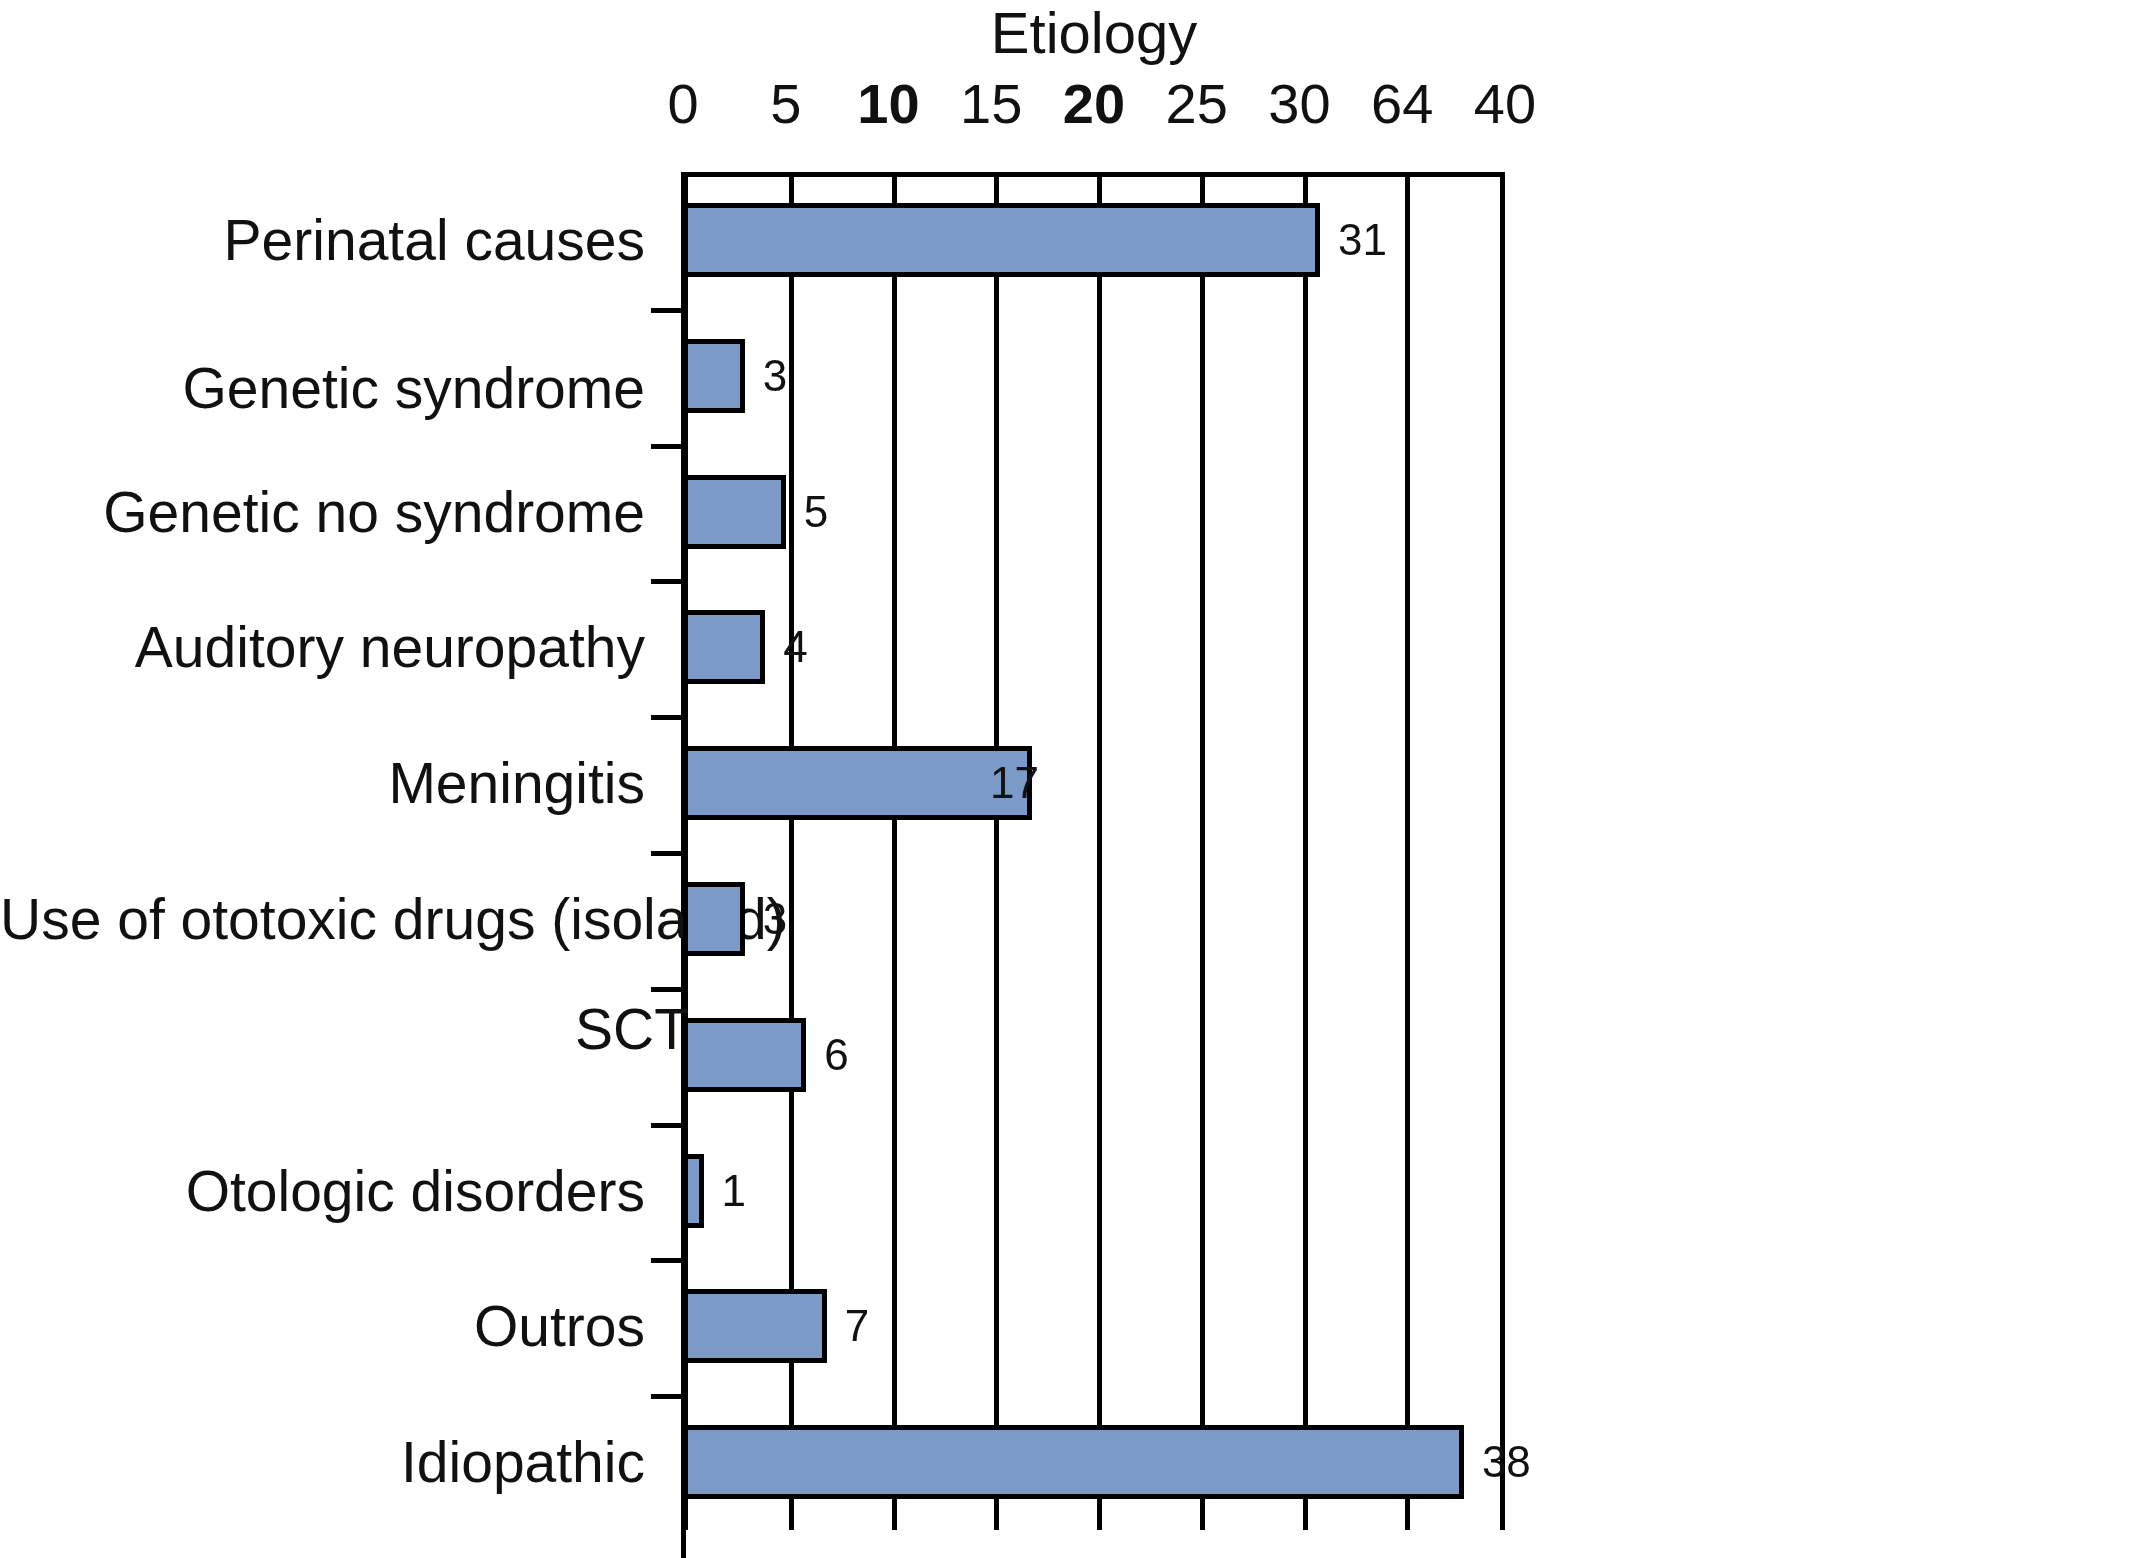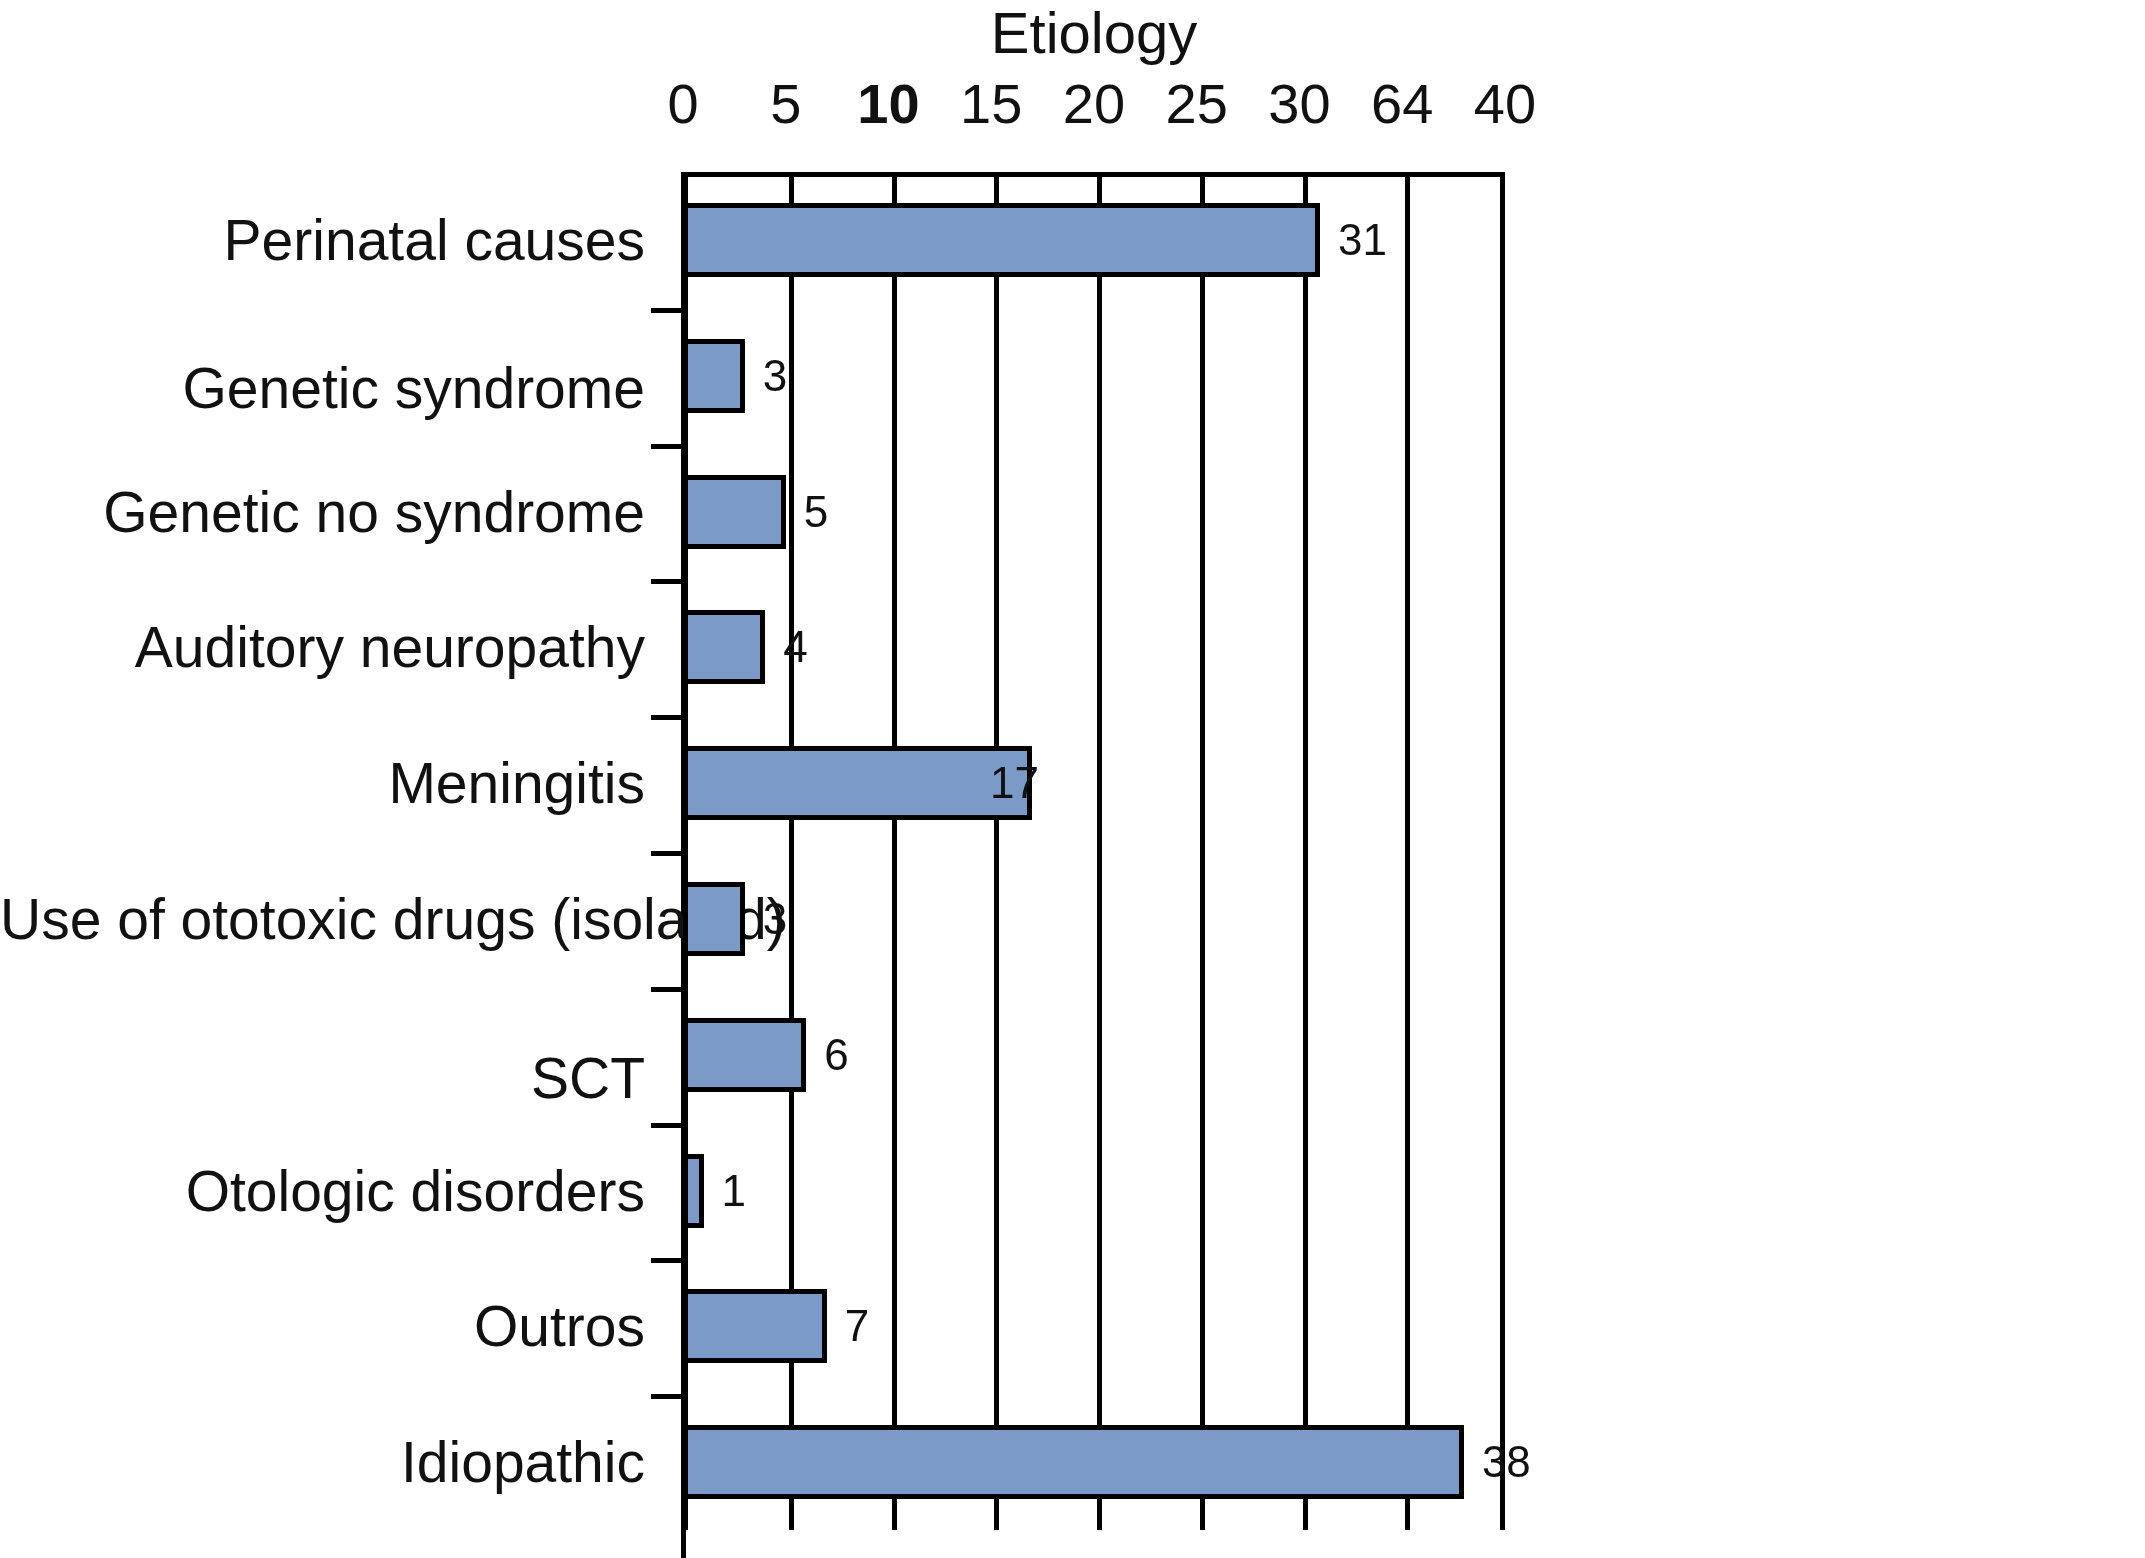--- a/index.html
+++ b/index.html
@@ -124,21 +124,21 @@
 
 <div id="chart-root">
 
   <div class="chart-title">Etiology</div>
 
   <div class="axis-top" id="axis-top">
       <div class="tick-label" style="left: 0px;">0</div>
       <div class="tick-label" style="left: 102.75px;">5</div>
       <div class="tick-label" style="left: 205.5px; font-weight: bold;">10</div>
       <div class="tick-label" style="left: 308.25px;">15</div>
-      <div class="tick-label" style="left: 411px;">20</div>
+      <div class="tick-label" style="left: 411px; font-weight: bold;">20</div>
       <div class="tick-label" style="left: 513.75px;">25</div>
       <div class="tick-label" style="left: 616.5px;">30</div>
       <div class="tick-label" style="left: 719.25px;">64</div>
       <div class="tick-label" style="left: 822px;">40</div>
     </div>
 
   <div class="y-spine"></div>
 
   <div class="plot-area" id="plot-area">
       <div class="gridline" style="left: 102.75px;"></div>
@@ -173,21 +173,21 @@
       <div class="bar-value" style="top: 511.5px; left: 803.75px;">5</div>
       <div class="row-label" style="top: 647.3px;">Auditory neuropathy</div>
       <div class="bar" style="top: 647.3px; width: 82.2px; height: 74px;"></div>
       <div class="bar-value" style="top: 647.3px; left: 783.2px;">4</div>
       <div class="row-label" style="top: 783.1px;">Meningitis</div>
       <div class="bar" style="top: 783.1px; width: 349.35px; height: 74px;"></div>
       <div class="bar-value" style="top: 783.1px; left: 990px;">17</div>
       <div class="row-label" style="top: 918.9px;">Use of ototoxic drugs (isolated)</div>
       <div class="bar" style="top: 918.9px; width: 61.65px; height: 74px;"></div>
       <div class="bar-value" style="top: 918.9px; left: 762.65px;">3</div>
-      <div class="row-label" style="top: 1078px;">SCT</div>
+      <div class="row-label" style="top: 1029px; margin-left: 44px;">SCT</div>
       <div class="bar" style="top: 1054.7px; width: 123.3px; height: 74px;"></div>
       <div class="bar-value" style="top: 1054.7px; left: 824.3px;">6</div>
       <div class="row-label" style="top: 1190.5px;">Otologic disorders</div>
       <div class="bar" style="top: 1190.5px; width: 20.55px; height: 74px;"></div>
       <div class="bar-value" style="top: 1190.5px; left: 721.55px;">1</div>
       <div class="row-label" style="top: 1326.3px;">Outros</div>
       <div class="bar" style="top: 1326.3px; width: 143.85px; height: 74px;"></div>
       <div class="bar-value" style="top: 1326.3px; left: 844.85px;">7</div>
       <div class="row-label" style="top: 1462.1px;">Idiopathic</div>
       <div class="bar" style="top: 1462.1px; width: 780.9px; height: 74px;"></div>

